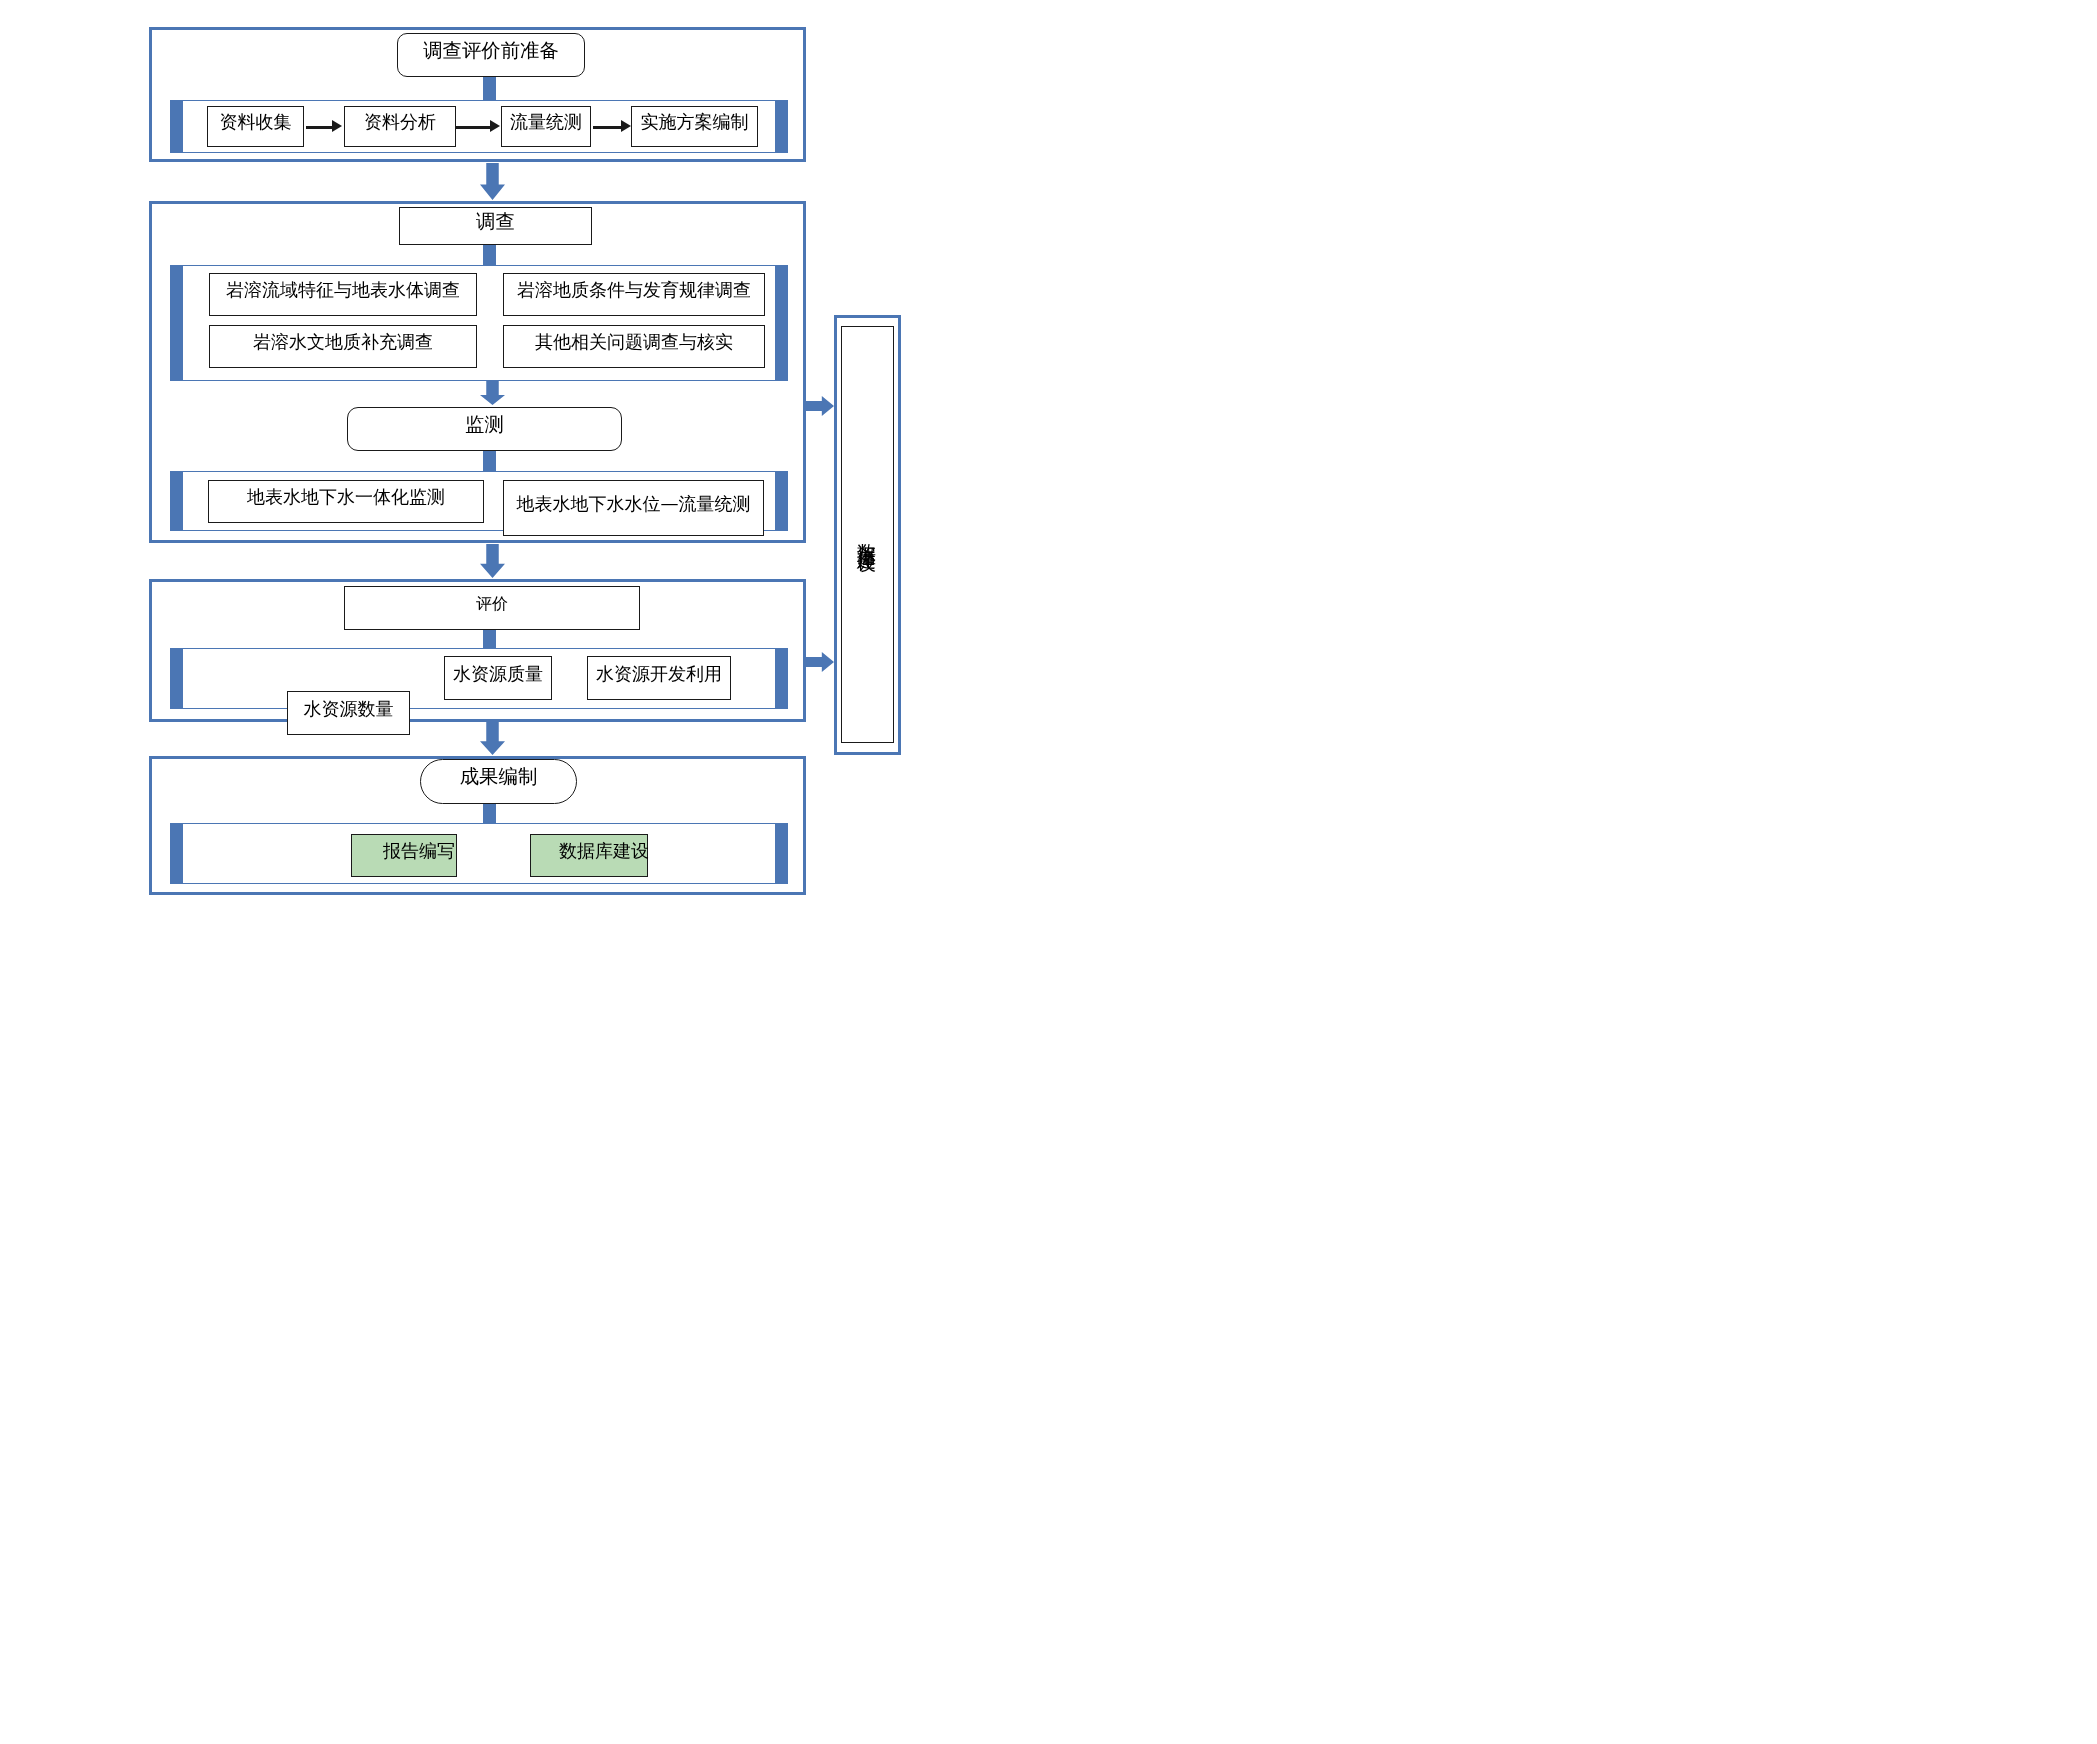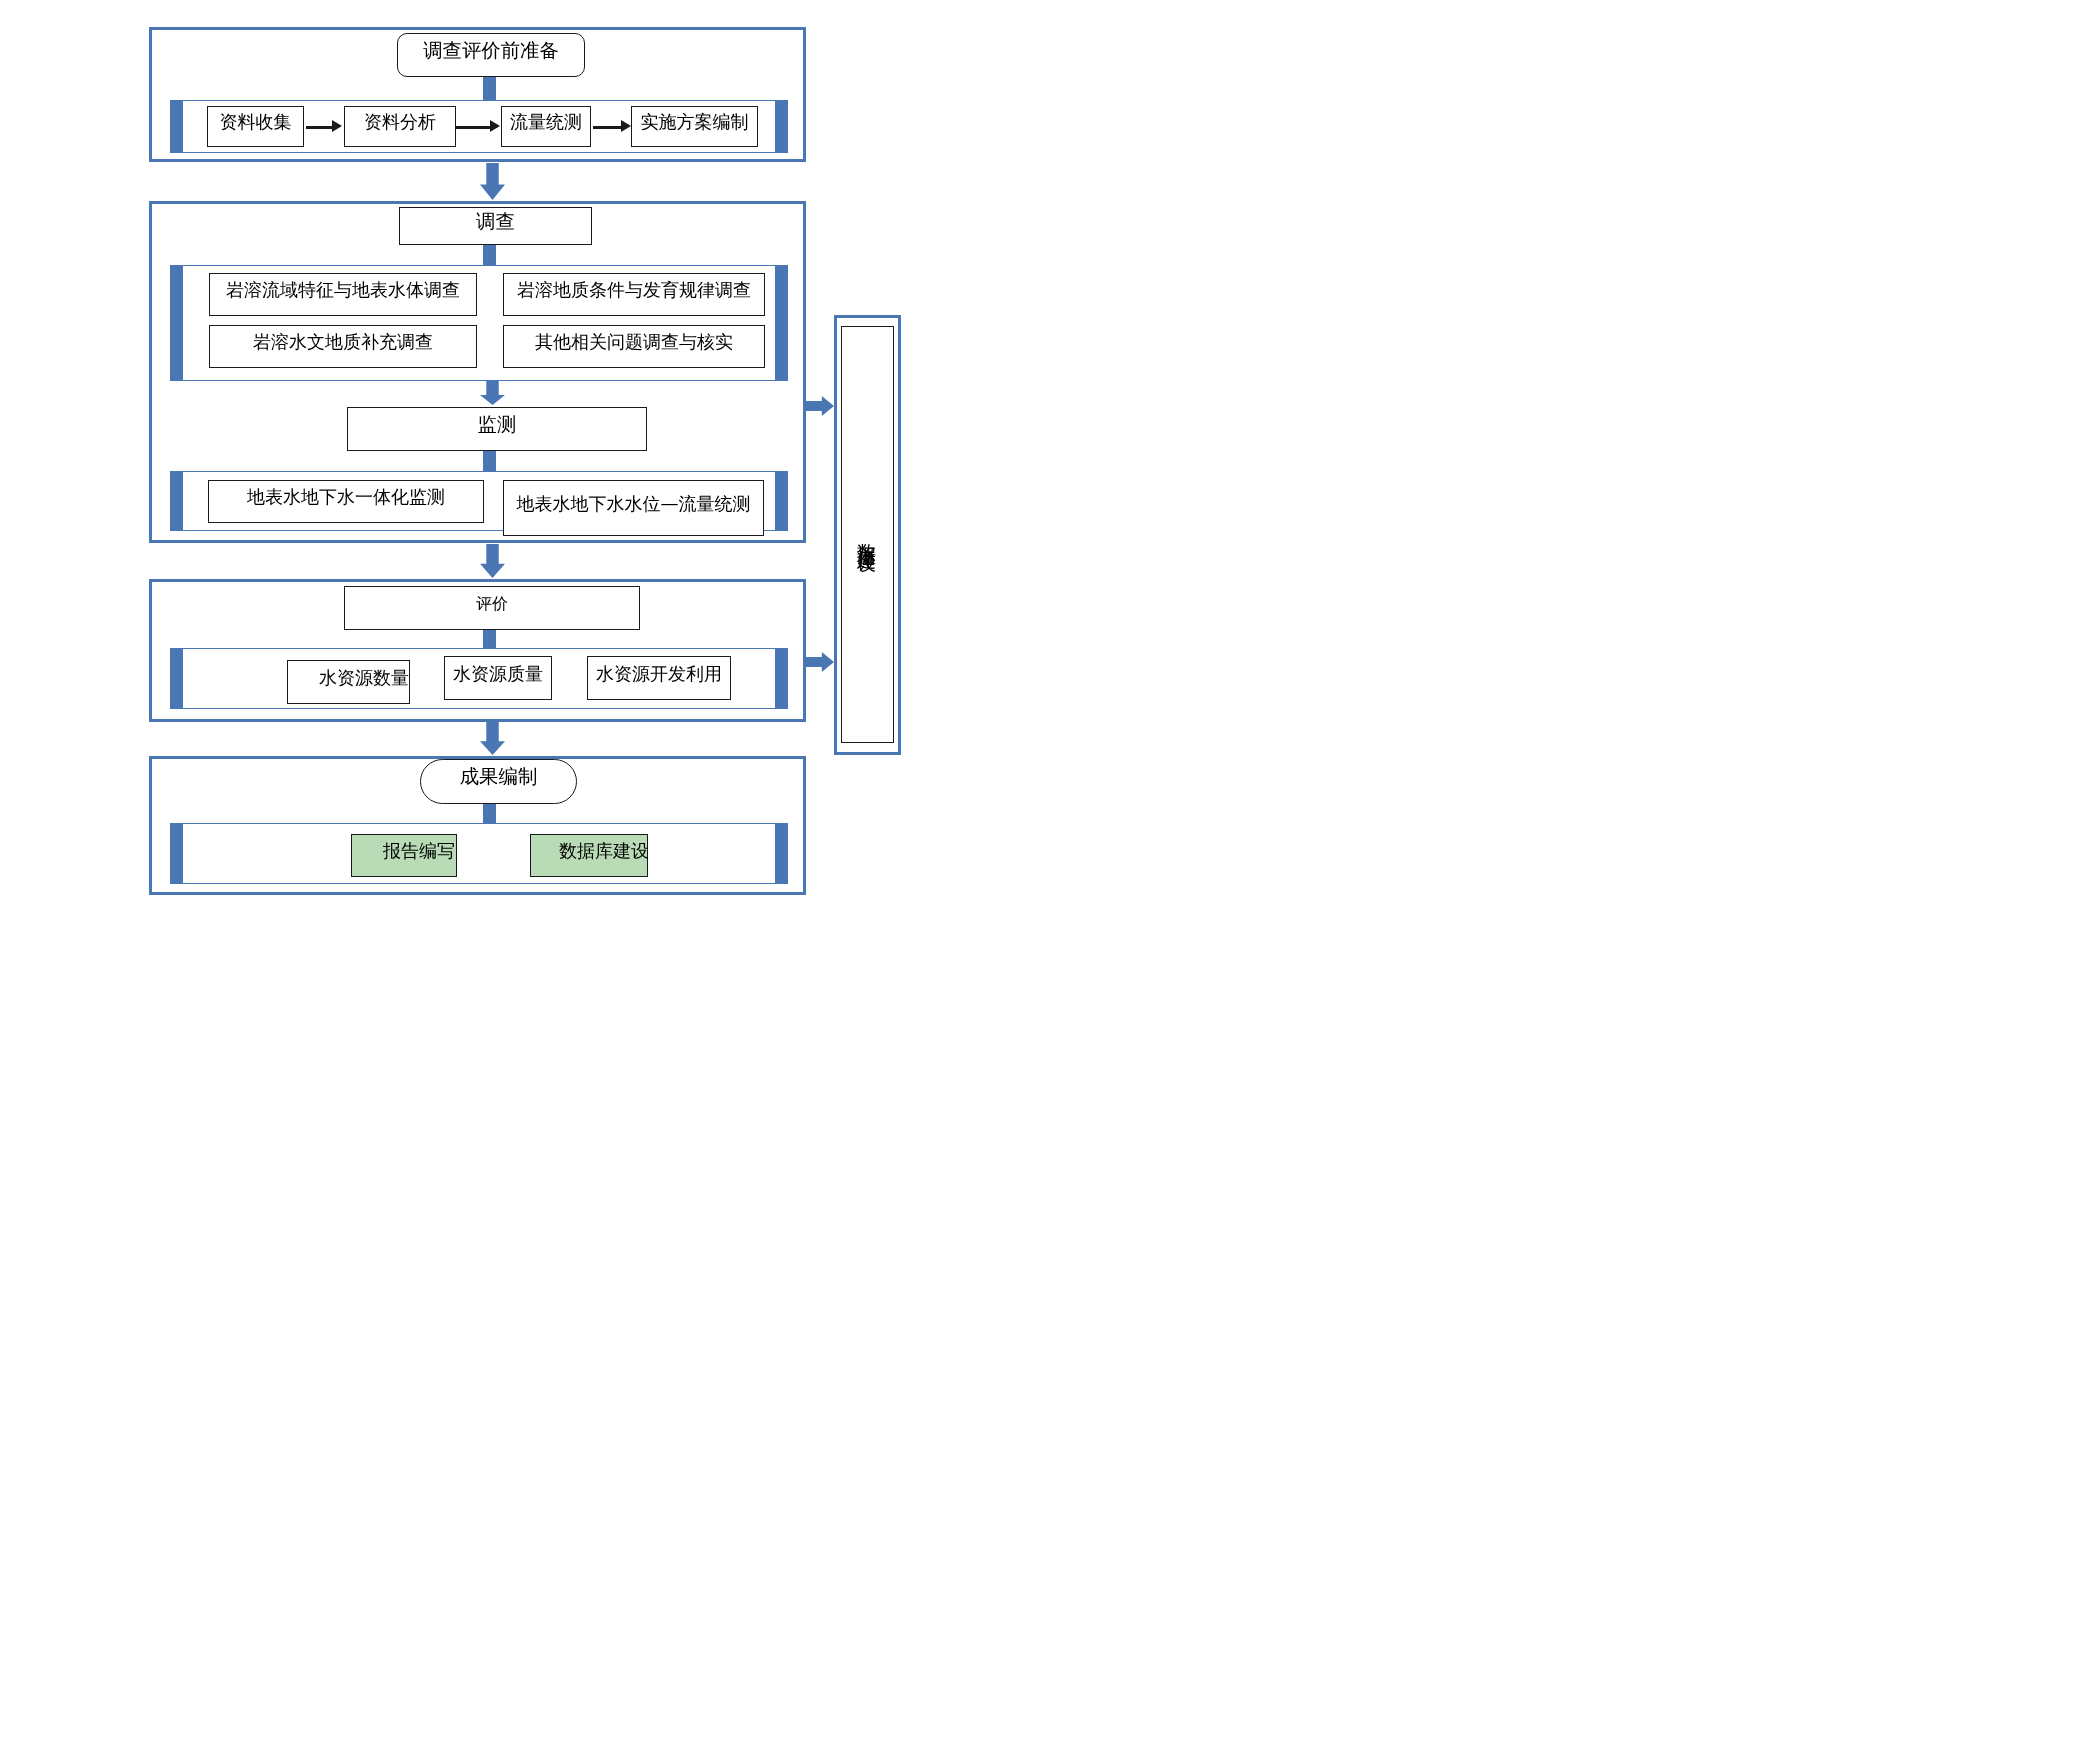--- a/index.html
+++ b/index.html
@@ -144,21 +144,21 @@
   </div>
   <div class="node" style="left:209px;top:301px;width:268px;height:43px;">
     <span>岩溶水文地质补充调查</span>
   </div>
   <div class="node" style="left:503px;top:301px;width:262px;height:43px;">
     <span>其他相关问题调查与核实</span>
   </div>
 
   <div class="fat-arrow-down" style="left:480px;top:357px;width:25px;height:24px;"></div>
 
-  <div class="node" style="left:347px;top:383px;width:300px;height:44px;font-size:19.4px;">
+  <div class="node" style="left:347px;top:383px;width:275px;height:44px;font-size:19.4px;border-radius:11px;">
     <span>监测</span>
   </div>
   <div class="vconn" style="left:483px;top:427px;height:20px;"></div>
 
   <div class="band" style="left:170px;top:447px;width:618px;height:60px;">
     <div class="band-bar left"></div>
     <div class="band-bar right"></div>
   </div>
 
   <div class="node" style="left:208px;top:456px;width:276px;height:43px;">
@@ -175,21 +175,21 @@
   <div class="node" style="left:344px;top:562px;width:296px;height:44px;font-size:16px;">
     <span>评价</span>
   </div>
   <div class="vconn" style="left:483px;top:606px;height:19px;"></div>
 
   <div class="band" style="left:170px;top:624px;width:618px;height:61px;">
     <div class="band-bar left"></div>
     <div class="band-bar right"></div>
   </div>
 
-  <div class="node" style="left:287px;top:636px;width:123px;height:44px;justify-content:flex-end;">
+  <div class="node" style="left:287px;top:667px;width:123px;height:44px;">
     <span>水资源数量</span>
   </div>
   <div class="node" style="left:444px;top:632px;width:108px;height:44px;">
     <span>水资源质量</span>
   </div>
   <div class="node" style="left:587px;top:632px;width:144px;height:44px;">
     <span>水资源开发利用</span>
   </div>
 
   <div class="fat-arrow-down" style="left:480px;top:698px;width:25px;height:33px;"></div>

